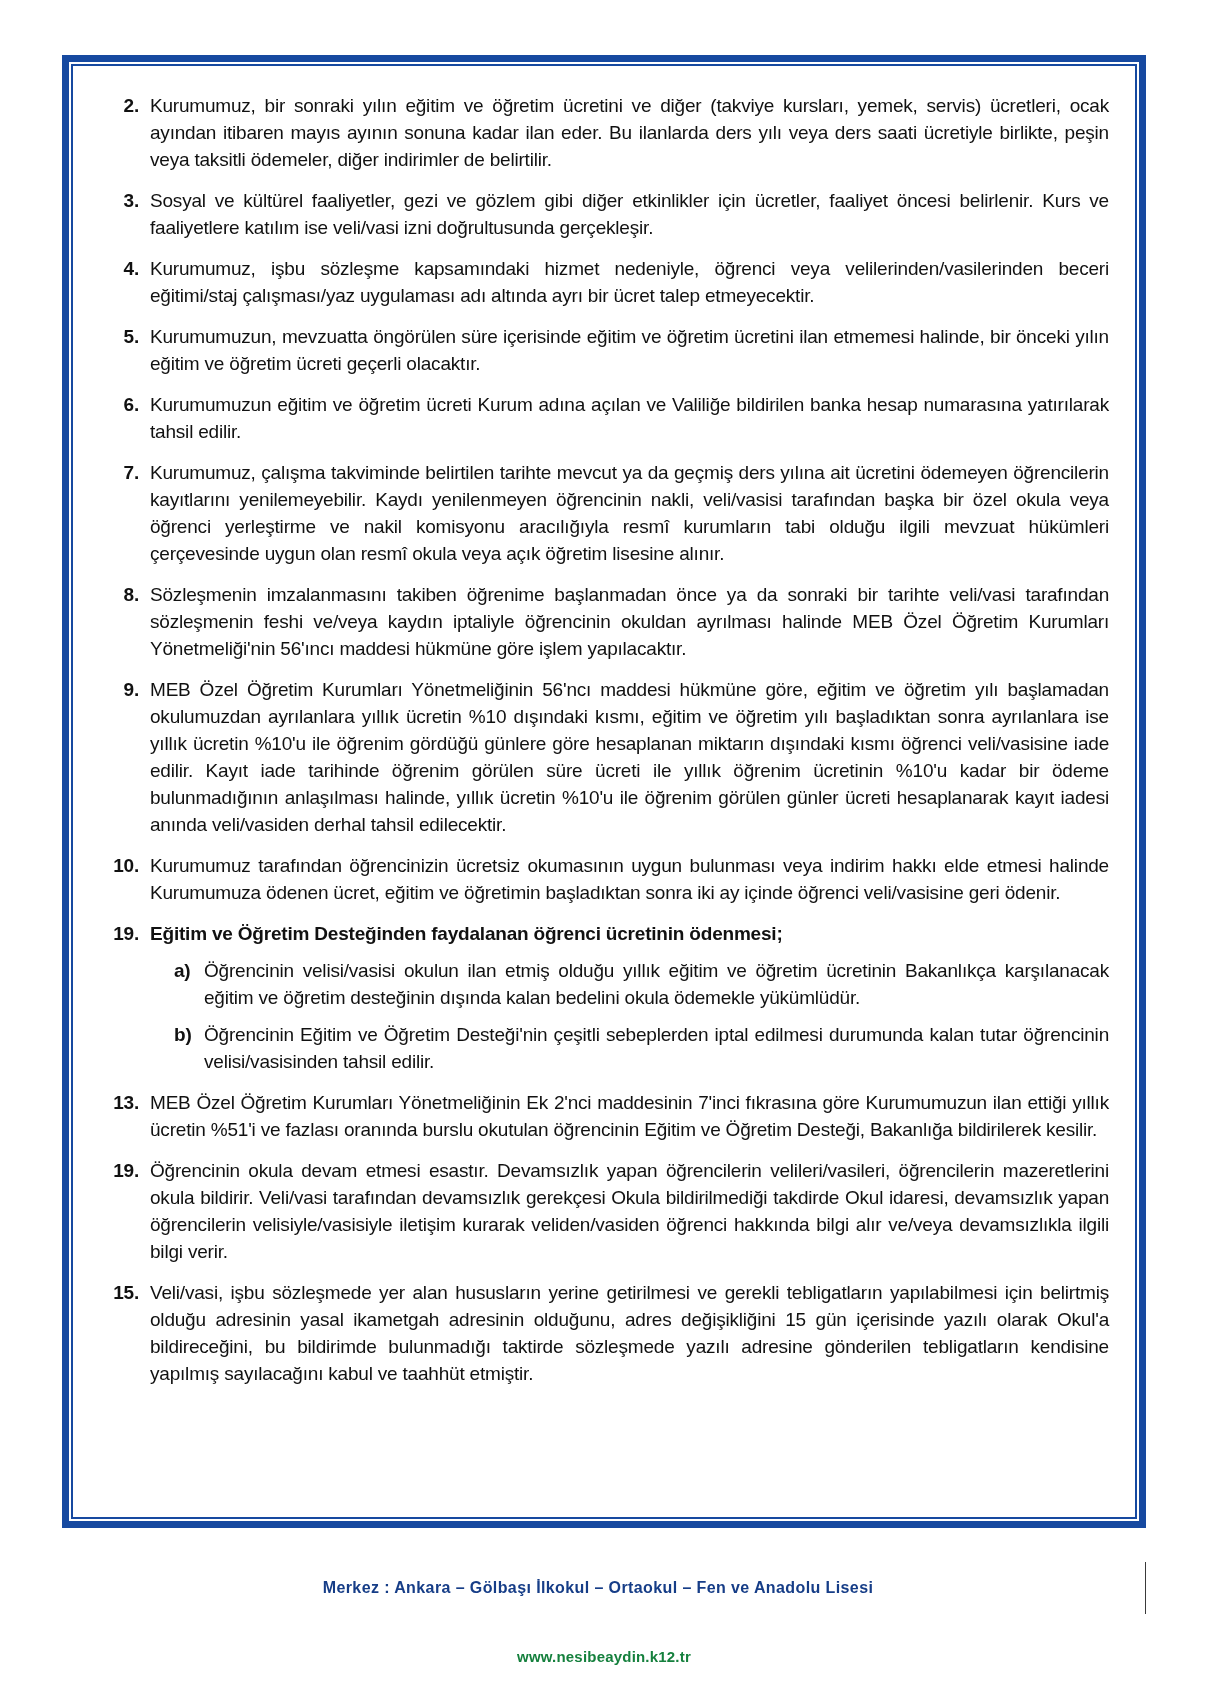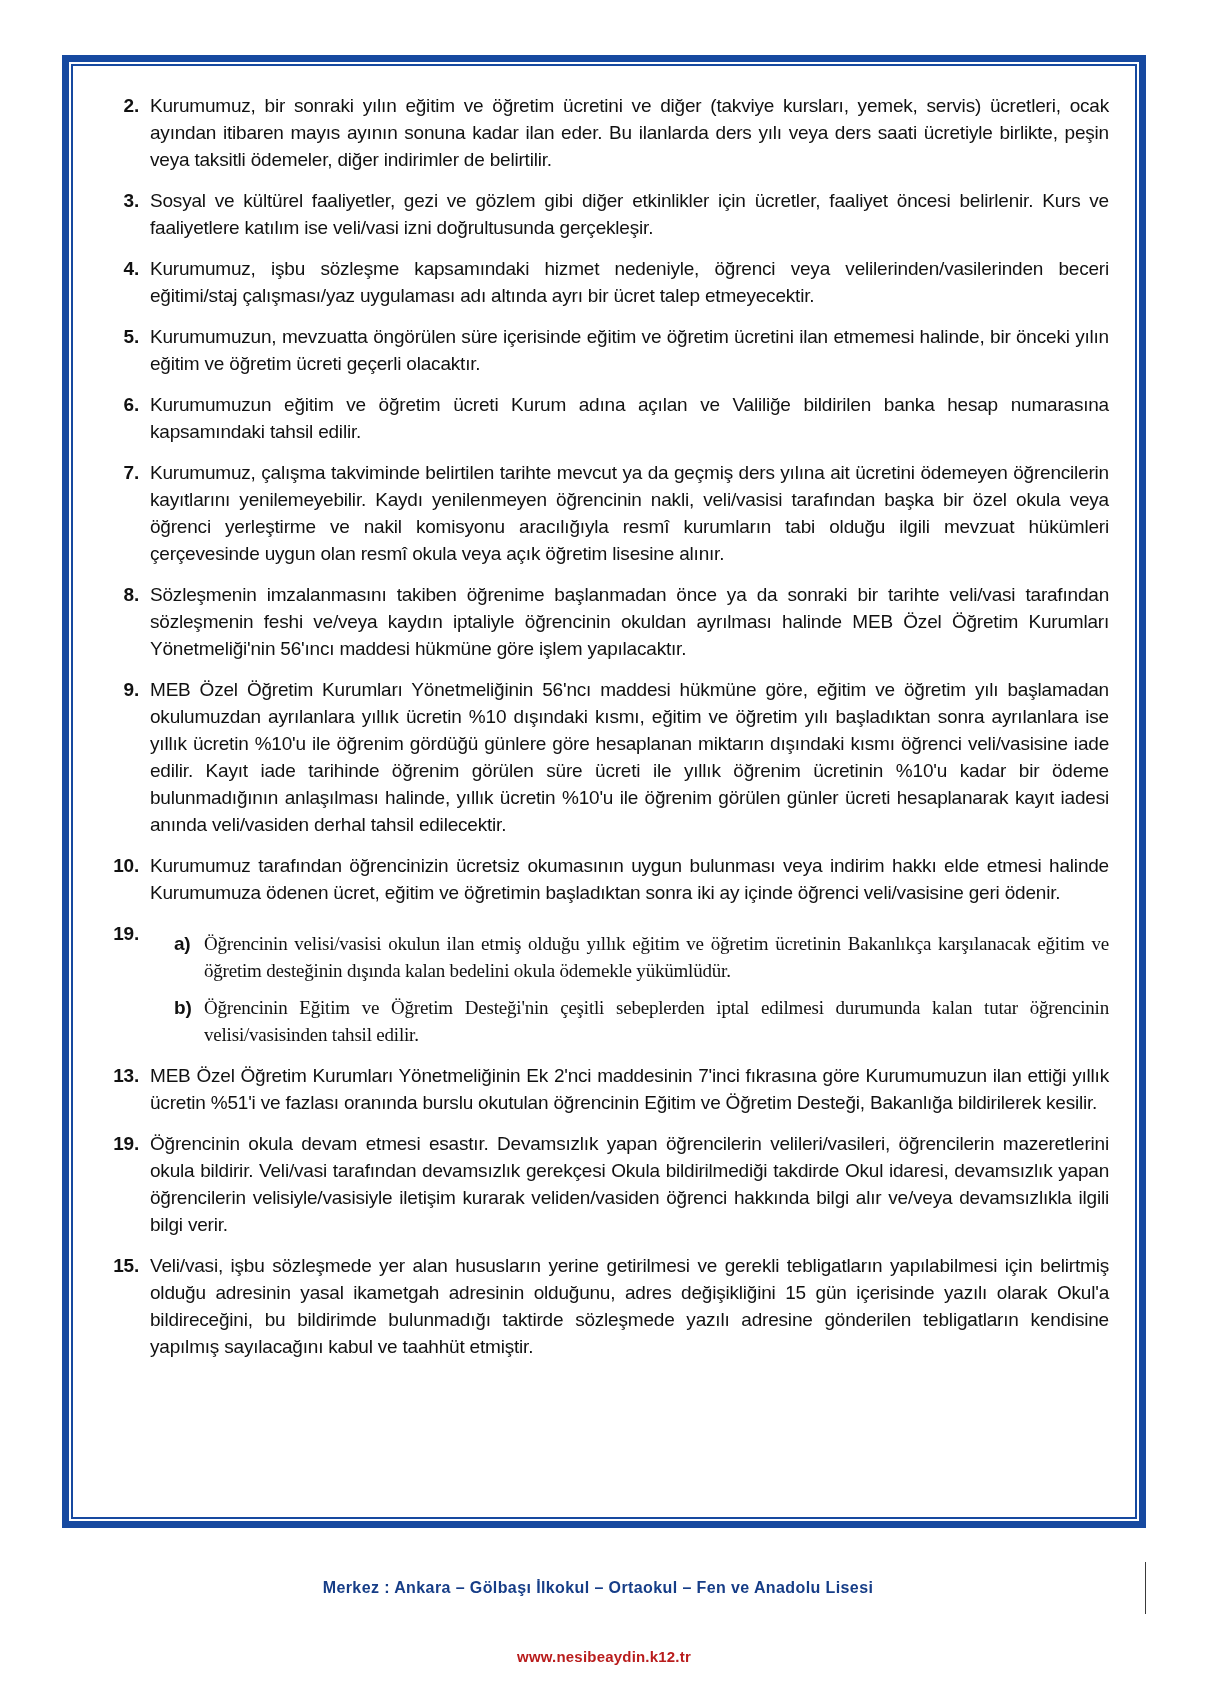--- a/index.html
+++ b/index.html
@@ -58,21 +58,21 @@
     margin-top: 10px;
     padding-left: 24px;
     font-weight: 400;
   }
   .subnum {
     flex: 0 0 24px;
     width: 24px;
     font-weight: 700;
     margin-right: 6px;
   }
-  .subtxt { flex: 1; text-align: justify; font-family: Liberation Serif, serif; }
+  .subtxt { flex: 1; text-align: justify; }
   .footer {
     position: absolute;
     left: 62px;
     top: 1560px;
     width: 1084px;
     height: 56px;
     display: flex;
     align-items: center;
     gap: 11px;
   }
@@ -92,21 +92,21 @@
   }
   .website {
     position: absolute;
     left: 0;
     top: 1648px;
     width: 100%;
     text-align: center;
     font-size: 15px;
     font-weight: 700;
     letter-spacing: 0.2px;
-    color: #b91c1c;
+    color: #15803d;
   }
 </style>
 </head>
 <body>
 
 <div class="page">
 
   <div class="frame">
     <div class="frame-inner">
       <div class="items">
@@ -130,21 +130,21 @@
           </div>
           <div class="item">
             <div class="num">5.</div>
             <div class="txt">
               <div class="item-body">Kurumumuzun, mevzuatta öngörülen süre içerisinde eğitim ve öğretim ücretini ilan etmemesi halinde, bir önceki yılın eğitim ve öğretim ücreti geçerli olacaktır.</div>
             </div>
           </div>
           <div class="item">
             <div class="num">6.</div>
             <div class="txt">
-              <div class="item-body">Kurumumuzun eğitim ve öğretim ücreti Kurum adına açılan ve Valiliğe bildirilen banka hesap numarasına kapsamındaki tahsil edilir.</div>
+              <div class="item-body">Kurumumuzun eğitim ve öğretim ücreti Kurum adına açılan ve Valiliğe bildirilen banka hesap numarasına yatırılarak tahsil edilir.</div>
             </div>
           </div>
           <div class="item">
             <div class="num">7.</div>
             <div class="txt">
               <div class="item-body">Kurumumuz, çalışma takviminde belirtilen tarihte mevcut ya da geçmiş ders yılına ait ücretini ödemeyen öğrencilerin kayıtlarını yenilemeyebilir. Kaydı yenilenmeyen öğrencinin nakli, veli/vasisi tarafından başka bir özel okula veya öğrenci yerleştirme ve nakil komisyonu aracılığıyla resmî kurumların tabi olduğu ilgili mevzuat hükümleri çerçevesinde uygun olan resmî okula veya açık öğretim lisesine alınır.</div>
             </div>
           </div>
           <div class="item">
             <div class="num">8.</div>
@@ -160,20 +160,21 @@
           </div>
           <div class="item">
             <div class="num">10.</div>
             <div class="txt">
               <div class="item-body">Kurumumuz tarafından öğrencinizin ücretsiz okumasının uygun bulunması veya indirim hakkı elde etmesi halinde Kurumumuza ödenen ücret, eğitim ve öğretimin başladıktan sonra iki ay içinde öğrenci veli/vasisine geri ödenir.</div>
             </div>
           </div>
           <div class="item bold-item">
             <div class="num">19.</div>
             <div class="txt">
+              <div class="item-body">Eğitim ve Öğretim Desteğinden faydalanan öğrenci ücretinin ödenmesi;</div>
               <div class="subs">
                 <div class="sub">
                   <div class="subnum">a)</div>
                   <div class="subtxt">Öğrencinin velisi/vasisi okulun ilan etmiş olduğu yıllık eğitim ve öğretim ücretinin Bakanlıkça karşılanacak eğitim ve öğretim desteğinin dışında kalan bedelini okula ödemekle yükümlüdür.</div>
                 </div>
                 <div class="sub">
                   <div class="subnum">b)</div>
                   <div class="subtxt">Öğrencinin Eğitim ve Öğretim Desteği'nin çeşitli sebeplerden iptal edilmesi durumunda kalan tutar öğrencinin velisi/vasisinden tahsil edilir.</div>
                 </div>
               </div>

